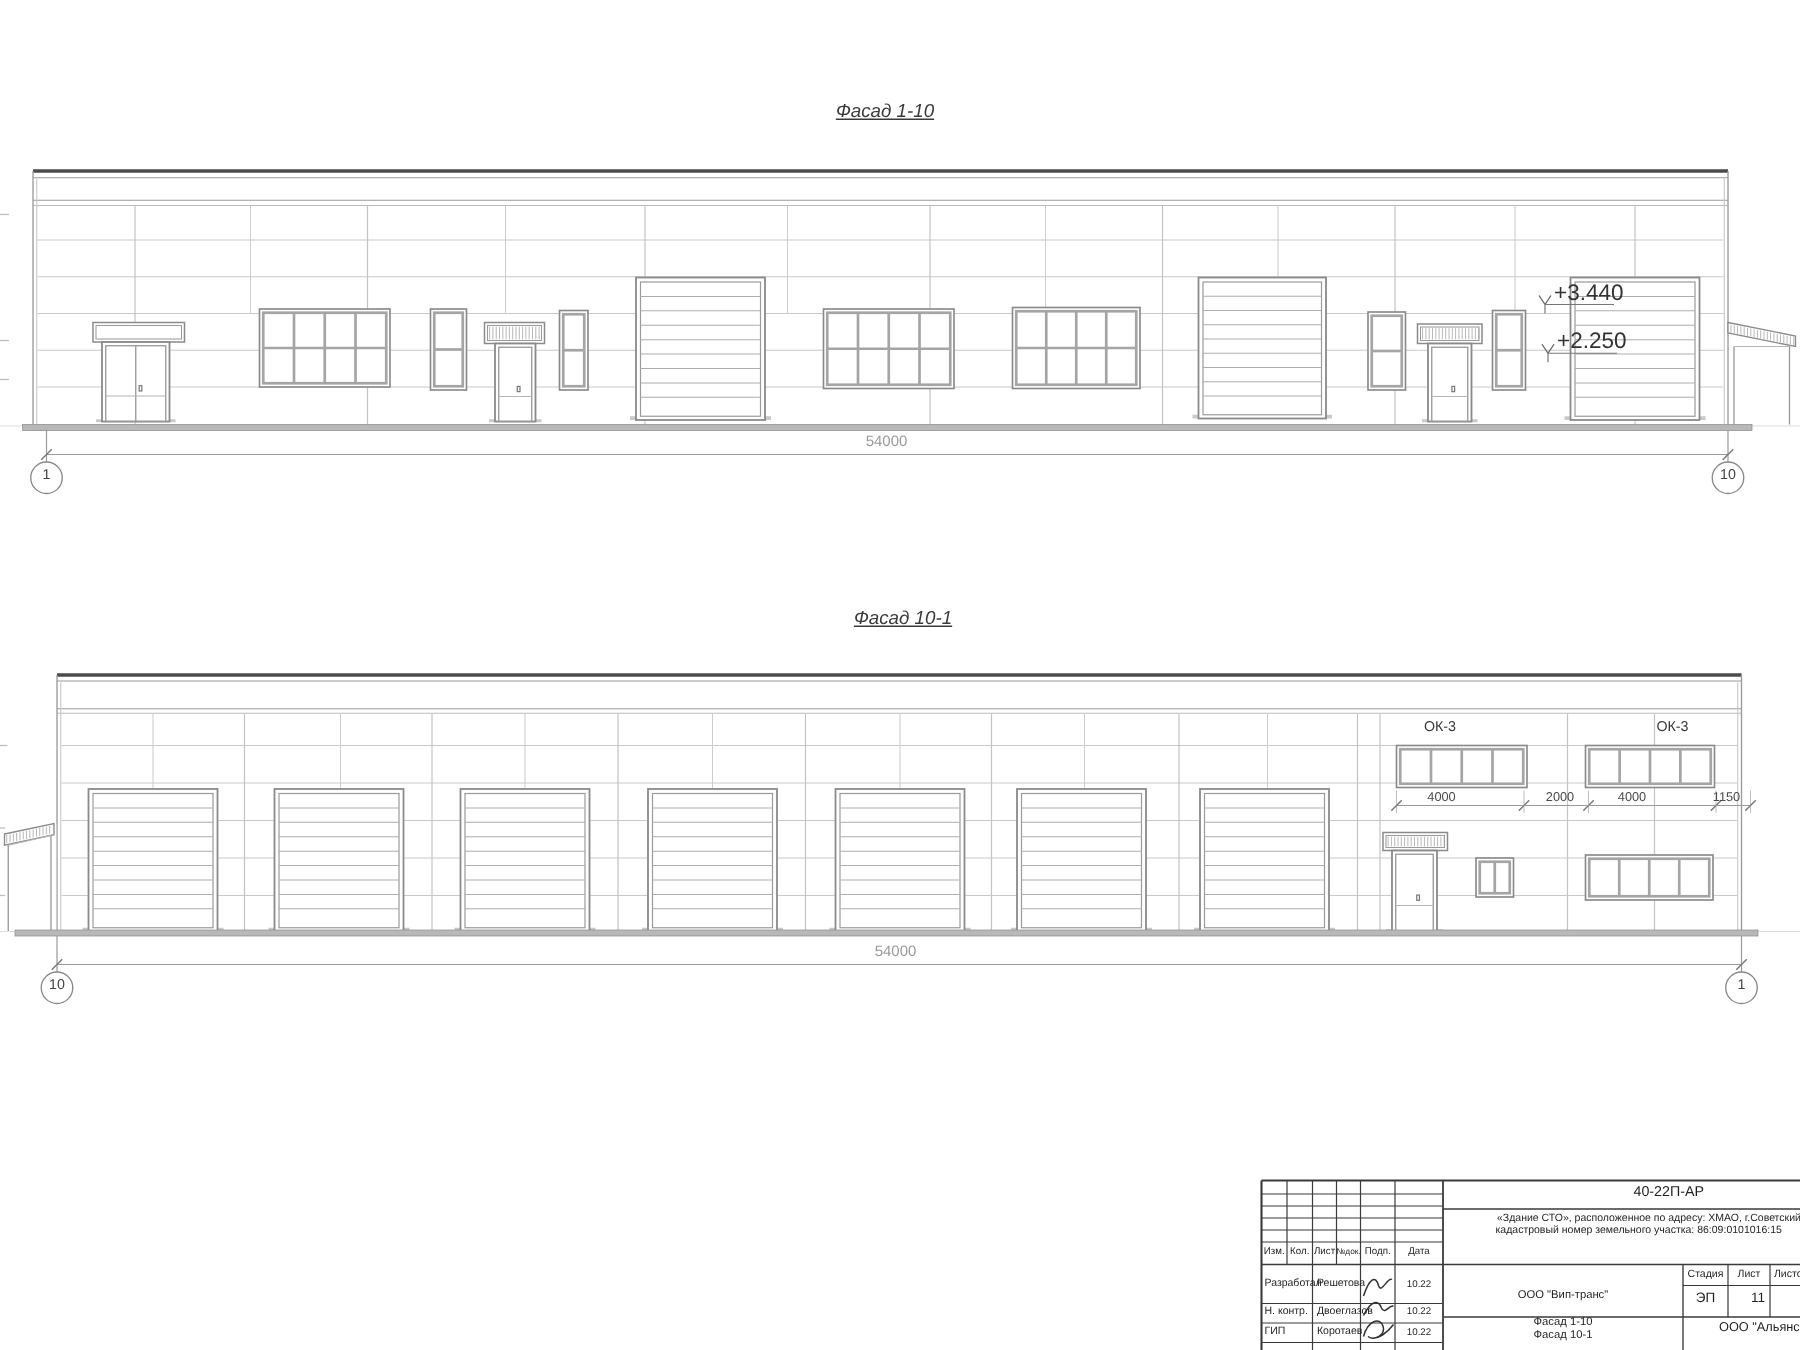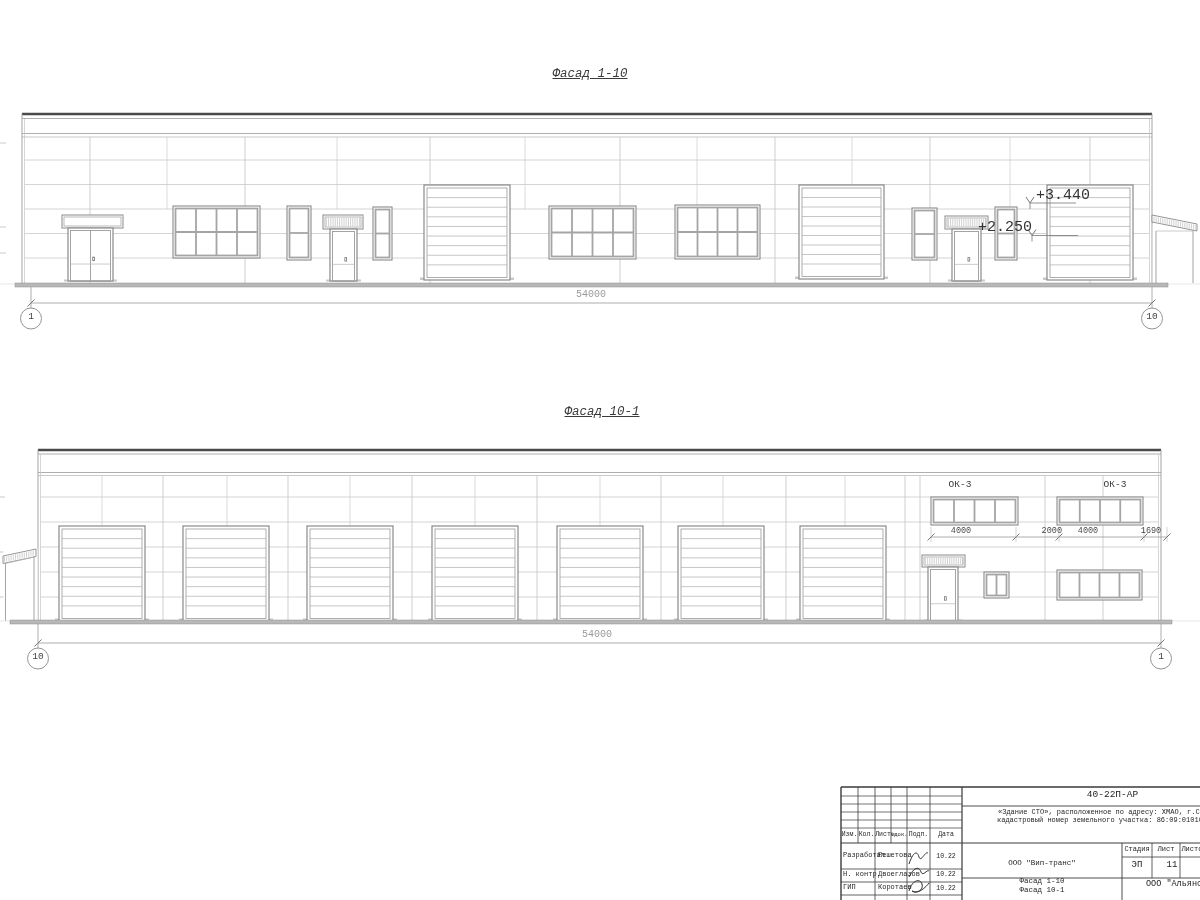--- a/index.html
+++ b/index.html
@@ -1,20 +1,20 @@
 <!DOCTYPE html>
 <html><head>
 <meta charset="utf-8">
 <style>
   html,body{margin:0;padding:0;background:#fff;}
   .sheet{position:relative;width:1200px;height:900px;background:#ffffff;overflow:hidden;
          font-family:"Liberation Sans","DejaVu Sans",sans-serif;}
   svg{position:absolute;left:0;top:0;}
   .t{position:absolute;white-space:nowrap;color:#2e2e2e;
-     font-family:Liberation Mono, monospace;line-height:1.1;}
+     font-family:Liberation Sans, sans-serif;line-height:1.1;}
   .c{text-align:center;}
   .ftitle{font-size:12.5px;font-style:italic;color:#3a3a3a;text-decoration:underline;}
   .dimgray{font-size:10px;color:#9a9a9a;}
   .dimdark{font-size:8.5px;color:#4a4a4a;}
   .axis{font-size:9.5px;color:#444;}
   .elev{font-size:15px;color:#333;}
   .ok3{font-size:9.5px;color:#3a3a3a;}
   .tb{color:#1f1f1f;}
 </style>
 </head>
@@ -435,32 +435,32 @@
         <line x1="1122" y1="857" x2="1200" y2="857" stroke="#3a3a3a" stroke-width="0.8"></line>
         <line x1="962" y1="878" x2="1200" y2="878" stroke="#3a3a3a" stroke-width="0.9"></line>
         <path d="M909,864 C913,852 917,850 919,857 C921,863 925,851 928,853" stroke="#333" stroke-width="1" fill="none"></path>
         <path d="M909,877 C914,867 919,866 921,872 C923,877 927,869 929,871" stroke="#333" stroke-width="1" fill="none"></path>
         <path d="M909,891 C912,880 920,878 922,884 C924,890 916,894 912,891 C918,895 926,887 929,883" stroke="#333" stroke-width="1" fill="none"></path>
       </g>
     </svg>
 
   <div class="t c ftitle" style="left:540px;top:68px;width:100px;">Фасад 1-10</div>
   <div class="t elev" style="left:1036px;top:188px;">+3.440</div>
-  <div class="t elev" style="left:978px;top:220px;">+2.250</div>
+  <div class="t elev" style="left:1038px;top:220px;">+2.250</div>
   <div class="t c dimgray" style="left:561px;top:289px;width:60px;">54000</div>
   <div class="t c axis" style="left:20px;top:312px;width:22px;">1</div>
   <div class="t c axis" style="left:1141px;top:312px;width:22px;">10</div>
 
   <div class="t c ftitle" style="left:552px;top:406px;width:100px;">Фасад 10-1</div>
   <div class="t c ok3" style="left:935px;top:480px;width:50px;">ОК-3</div>
   <div class="t c ok3" style="left:1090px;top:480px;width:50px;">ОК-3</div>
   <div class="t c dimdark" style="left:941px;top:527px;width:40px;">4000</div>
-  <div class="t c dimdark" style="left:1018px;top:527px;width:44px;text-align:right;">2000</div>
+  <div class="t c dimdark" style="left:1018px;top:527px;width:44px;">2000</div>
   <div class="t c dimdark" style="left:1068px;top:527px;width:40px;">4000</div>
-  <div class="t c dimdark" style="left:1131px;top:527px;width:40px;">1690</div>
+  <div class="t c dimdark" style="left:1131px;top:527px;width:40px;">1150</div>
   <div class="t c dimgray" style="left:567px;top:629px;width:60px;">54000</div>
   <div class="t c axis" style="left:27px;top:652px;width:22px;">10</div>
   <div class="t c axis" style="left:1150px;top:652px;width:22px;">1</div>
 
   <div class="t c tb" style="left:1040px;top:790px;width:145px;font-size:9.5px;">40-22П-АР</div>
   <div class="t tb" style="left:998px;top:809px;font-size:7px;">«Здание СТО», расположенное по адресу: ХМАО, г.Советский,</div>
   <div class="t tb" style="left:997px;top:817px;font-size:7px;">кадастровый номер земельного участка: 86:09:0101016:15</div>
 
   <div class="t c tb" style="left:841px;top:831px;width:17px;font-size:6.5px;">Изм.</div>
   <div class="t c tb" style="left:858px;top:831px;width:17px;font-size:6.5px;">Кол.</div>

